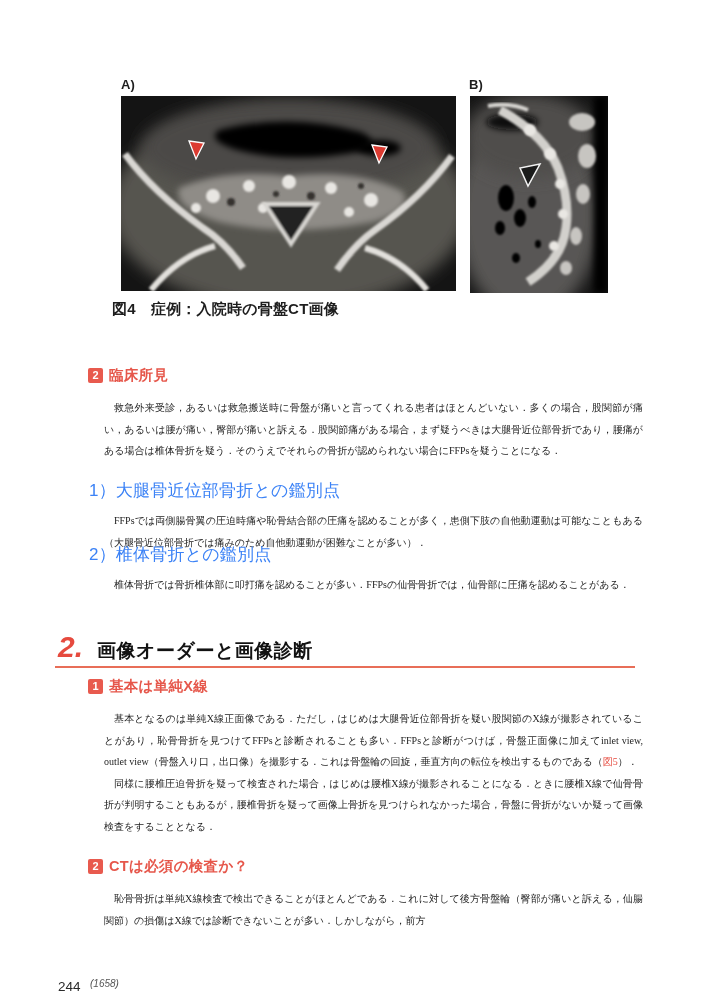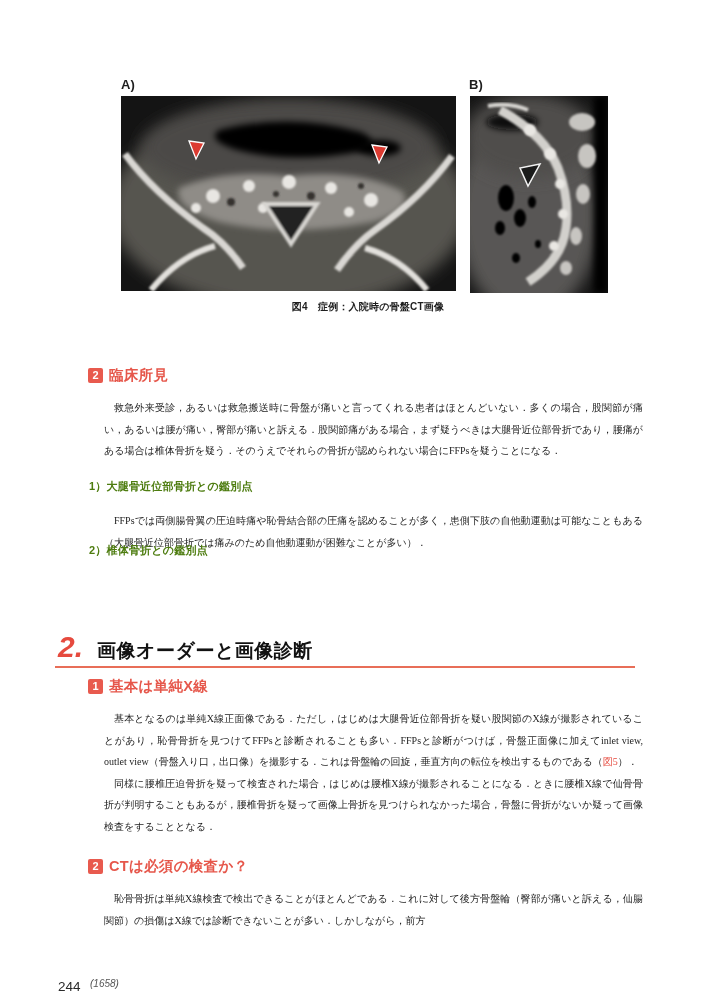--- a/index.html
+++ b/index.html
@@ -5,40 +5,40 @@
   html,body { margin:0; padding:0; background:#e9e9e9; }
   .page {
     position:relative; width:709px; height:1000px; margin:0 auto;
     background:#ffffff; overflow:hidden;
     font-family:"Liberation Sans","DejaVu Sans",sans-serif;
     box-shadow:0 0 4px rgba(0,0,0,.25);
   }
   .panel-label { position:absolute; font-size:13px; font-weight:bold; color:#1e1e1e; }
   .ct-panel { position:absolute; line-height:0; }
   .fig-caption { position:absolute; width:512px; color:#1e1e1e; }
-  .cap-title { font-size:10px; font-weight:bold; letter-spacing:.2px; margin-bottom:4px;text-align:center; }
+  .cap-title { font-size:15px; font-weight:bold; letter-spacing:.2px; margin-bottom:4px; }
   .cap-detail { font-size:10.6px; padding-left:22px; letter-spacing:.2px; }
   .arr { font-size:9px; vertical-align:1px; }
   .arr.red { color:#d93a31; }
   .arr.blk { color:#1a1a1a; }
   .sec-head { position:absolute; display:flex; align-items:center; gap:6px; }
   .badge {
     width:15px; height:15px; flex:0 0 15px; border-radius:2px;
     background:#e85a4e; color:#ffffff; font-size:11px; font-weight:bold;
     display:flex; align-items:center; justify-content:center; line-height:1;
   }
   .sec-title { color:#e6574b; font-weight:bold; font-size:14.5px; letter-spacing:.3px; }
   .body {
     position:absolute; width:539px; margin:16px;
     font-family:Liberation Serif, serif;
     font-size:10px; line-height:21.5px; color:#1d1d1d;
     text-align:justify; text-indent:1em;
   }
   .jpara { margin:0; text-indent:1em; }
-  .sub-label { position:absolute; font-size:11px; font-weight:bold; color:#4d7c0f; letter-spacing:.2px; }
+  .sub-label { position:absolute; font-size:17px; font-weight:normal; color:#3b82f6; letter-spacing:.2px; }
   .chapter { position:absolute; display:flex; align-items:baseline; }
   .ch-num { color:#e64a3e; font-size:30px; font-weight:bold; font-style:italic; line-height:1; }
   .ch-title { color:#121212; font-size:19px; font-weight:bold; margin-left:14px; letter-spacing:.5px; }
   .rule { position:absolute; height:2px; background:#e86e58; }
   .figref { color:#e64a3e; }
   .footer-num { position:absolute; left:58px; top:943px; font-size:13.5px; color:#2a2a2a;margin-top:36px; }
   .footer-seq { position:absolute; left:90px; top:978px; font-size:10px; font-style:italic; color:#555555; }
   .footer-journal { position:absolute; left:0; right:0; top:945px; text-align:center; font-size:12px; color:#4a4a4a; letter-spacing:.3px; }
 </style>
 </head>
@@ -149,20 +149,21 @@
     <span class="badge">2</span>
     <span class="sec-title">臨床所見</span>
   </div>
 
   <p class="body" style="left:88px;top:381px">救急外来受診，あるいは救急搬送時に骨盤が痛いと言ってくれる患者はほとんどいない．多くの場合，股関節が痛い，あるいは腰が痛い，臀部が痛いと訴える．股関節痛がある場合，まず疑うべきは大腿骨近位部骨折であり，腰痛がある場合は椎体骨折を疑う．そのうえでそれらの骨折が認められない場合にFFPsを疑うことになる．</p>
 
   <div class="sub-label" style="left:89px;top:479px">1）大腿骨近位部骨折との鑑別点</div>
   <p class="body" style="left:88px;top:494px">FFPsでは両側腸骨翼の圧迫時痛や恥骨結合部の圧痛を認めることが多く，患側下肢の自他動運動は可能なこともある（大腿骨近位部骨折では痛みのため自他動運動が困難なことが多い）．</p>
 
   <div class="sub-label" style="left:89px;top:543px">2）椎体骨折との鑑別点</div>
+  <p class="body" style="left:88px;top:558px">椎体骨折では骨折椎体部に叩打痛を認めることが多い．FFPsの仙骨骨折では，仙骨部に圧痛を認めることがある．</p>
 
   <div class="chapter" style="left:58px;top:632px">
     <span class="ch-num">2.</span>
     <span class="ch-title">画像オーダーと画像診断</span>
   </div>
   <div class="rule" style="left:55px;top:666px;width:580px"></div>
 
   <div class="sec-head" style="left:88px;top:677px">
     <span class="badge">1</span>
     <span class="sec-title">基本は単純X線</span>

